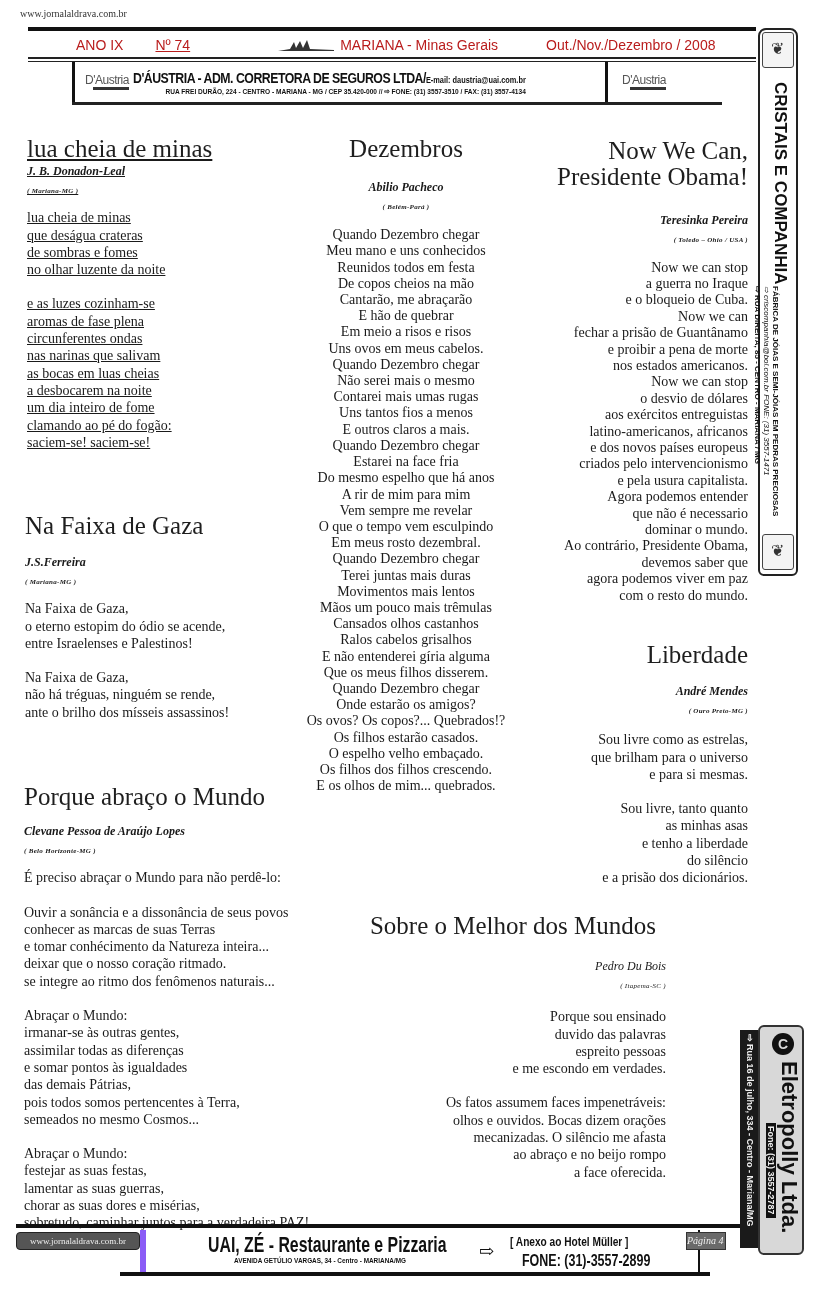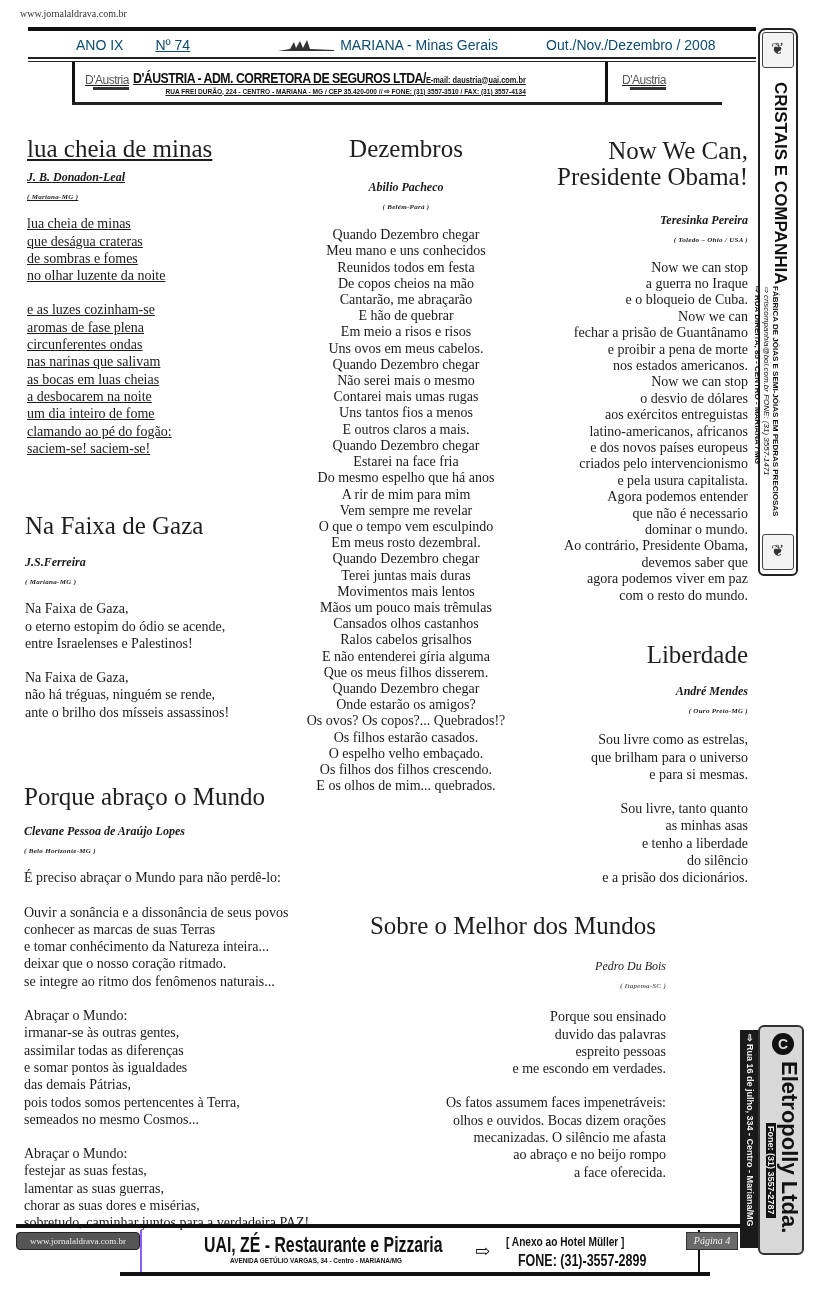--- a/index.html
+++ b/index.html
@@ -4,63 +4,63 @@
 <style>
   * { box-sizing: border-box; margin: 0; padding: 0; }
   html, body { width: 822px; height: 1294px; background: #ffffff; overflow: hidden; }
   body { position: relative; font-family: "Liberation Serif", "DejaVu Serif", serif; color: #1a1a1a; }
 
   .site-url-top { position: absolute; left: 20px; top: 8px; font-size: 10px; color: #333; font-family: "Liberation Serif", serif; }
 
   .rule-thick { position: absolute; background: #111; }
   .rule-thin { position: absolute; background: #222; }
 
-  .header-row { position: absolute; left: 28px; top: 34px; width: 730px; height: 22px; display: flex; align-items: center; font-family: "Liberation Sans", sans-serif; font-size: 14px; color: #0c4a6e; }
+  .header-row { position: absolute; left: 28px; top: 34px; width: 730px; height: 22px; display: flex; align-items: center; font-family: "Liberation Sans", sans-serif; font-size: 14px; color: #b91c1c; }
   .header-row .edition { margin-left: 48px; }
   .header-row .number { margin-left: 32px; text-decoration: underline; }
   .header-row .bird-logo { margin-left: 86px; width: 60px; height: 14px; position: relative; }
   .header-row .city { margin-left: 4px; }
   .header-row .date { margin-left: 48px; }
 
-  .ad-top { position: absolute; left: 72px; top: 62px; width: 536px; height: 40px; border-left: 3px solid #111; border-right: 3px solid #111; display: flex; align-items: center; text-decoration: underline; }
+  .ad-top { position: absolute; left: 72px; top: 62px; width: 536px; height: 40px; border-left: 3px solid #111; border-right: 3px solid #111; display: flex; align-items: center; }
   .ad-top .logo-small { width: 56px; margin-left: 10px; font-family: "Liberation Sans", sans-serif; font-size: 11px; color: #555; line-height: 1; }
   .ad-top .logo-small .big { font-size: 12px; letter-spacing: -0.5px; }
   .ad-top .logo-small .sub { font-size: 4px; display:block; background:#333; height:3px; width:36px; margin-left:8px; margin-top:1px; }
   .ad-top .ad-body { flex: 1; text-align: right; padding-left: 4px; }
   .ad-top .ad-title { font-family: "Liberation Sans", sans-serif; font-weight: bold; font-size: 15px; letter-spacing: -0.6px; transform: scaleX(0.82); transform-origin: left; white-space: nowrap; color: #111; }
   .ad-top .ad-title .email { font-size: 9px; letter-spacing: 0; }
   .ad-top .ad-addr { font-family: "Liberation Sans", sans-serif; font-weight: bold; font-size: 8px; transform: scaleX(0.82); transform-origin: left; white-space: nowrap; color: #111; margin-top: 1px; }
 
   .side-ad { position: absolute; left: 758px; top: 28px; width: 40px; height: 548px; border: 2px solid #222; border-radius: 8px 8px 6px 6px; }
   .side-ad .emblem { position: absolute; left: 2px; width: 32px; height: 36px; border: 1px solid #444; border-radius: 3px; background: #f4f4f4; }
   .side-ad .emblem::after { content: "❦"; position: absolute; left: 8px; top: 6px; font-size: 16px; color: #333; }
   .vert { position: absolute; transform-origin: 0 0; transform: rotate(90deg); white-space: nowrap; font-family: "Liberation Sans", sans-serif; font-weight: bold; color: #111; }
 
   .poem { position: absolute; }
   .poem .title { font-size: 25px; color: #1e1e1e; font-weight: normal; line-height: 1.05; }
-  .poem .author { font-style: italic; font-weight: bold; font-size: 12px; margin-top: 8px; }
+  .poem .author { font-style: italic; font-weight: bold; font-size: 12px; margin-top: 2px; }
   .poem .place { font-style: italic; font-weight: bold; font-size: 7px; margin-top: 8px; letter-spacing: 0.3px; }
   .poem .stanza { margin-top: 14px; font-size: 14px; line-height: 17.3px; }
   .poem .stanza + .stanza { margin-top: 17px; }
   .poem .line { display: block; white-space: nowrap; }
   .center { text-align: center; }
   .right { text-align: right; }
 
   .eletropolly { position: absolute; left: 740px; top: 1025px; width: 72px; height: 230px; }
   .eletropolly .dark { position: absolute; left: 0; top: 5px; width: 18px; height: 218px; background: #1a1a1a; }
   .eletropolly .panel { position: absolute; left: 18px; top: 0; width: 46px; height: 230px; border: 2px solid #333; border-radius: 6px; background: #d8d8d8; }
 
   .footer-url { position: absolute; left: 16px; top: 1232px; width: 124px; height: 18px; background: #555; border-radius: 4px; border: 1px solid #222; color: #eee; font-size: 9px; text-align: center; line-height: 16px; }
-  .footer-ad { position: absolute; left: 140px; top: 1230px; width: 560px; height: 42px; border-left: 2px solid #8b5cf6; border-right: 2px solid #111; }
+  .footer-ad { position: absolute; left: 140px; top: 1230px; width: 560px; height: 42px; border-left: 6px solid #8b5cf6; border-right: 2px solid #111; }
   .footer-ad .name { position: absolute; left: 62px; top: 2px; font-family: "Liberation Sans", sans-serif; font-weight: bold; font-size: 22px; transform: scaleX(0.72); transform-origin: left; white-space: nowrap; color: #111; }
   .footer-ad .addr { position: absolute; left: 88px; top: 26px; font-family: "Liberation Sans", sans-serif; font-weight: bold; font-size: 8px; transform: scaleX(0.8); transform-origin: left; white-space: nowrap; color: #111; }
   .footer-ad .arrow { position: absolute; left: 333px; top: 10px; font-size: 18px; color: #111; }
   .footer-ad .annex { position: absolute; left: 364px; top: 4px; font-family: "Liberation Sans", sans-serif; font-weight: bold; font-size: 13px; transform: scaleX(0.78); transform-origin: left; white-space: nowrap; color: #111; }
   .footer-ad .phone { position: absolute; left: 376px; top: 22px; font-family: "Liberation Sans", sans-serif; font-weight: bold; font-size: 16px; transform: scaleX(0.78); transform-origin: left; white-space: nowrap; color: #111; }
-  .page-num { position: absolute; left: 686px; top: 1232px; width: 52px; height: 18px; background: #6a6a6a; border: 1px solid #333; color: #f0f0f0; font-style: italic; font-size: 10px; line-height: 16px; text-align: center; }
+  .page-num { position: absolute; left: 686px; top: 1232px; width: 40px; height: 18px; background: #6a6a6a; border: 1px solid #333; color: #f0f0f0; font-style: italic; font-size: 10px; line-height: 16px; }
 </style>
 </head>
 <body>
 
 <div class="site-url-top">www.jornalaldrava.com.br</div>
 
 <div class="rule-thick" style="left:28px;top:27px;width:728px;height:4px;"></div>
 <div class="rule-thin" style="left:28px;top:57px;width:728px;height:2px;"></div>
 <div class="rule-thin" style="left:28px;top:61px;width:728px;height:1px;"></div>
 

